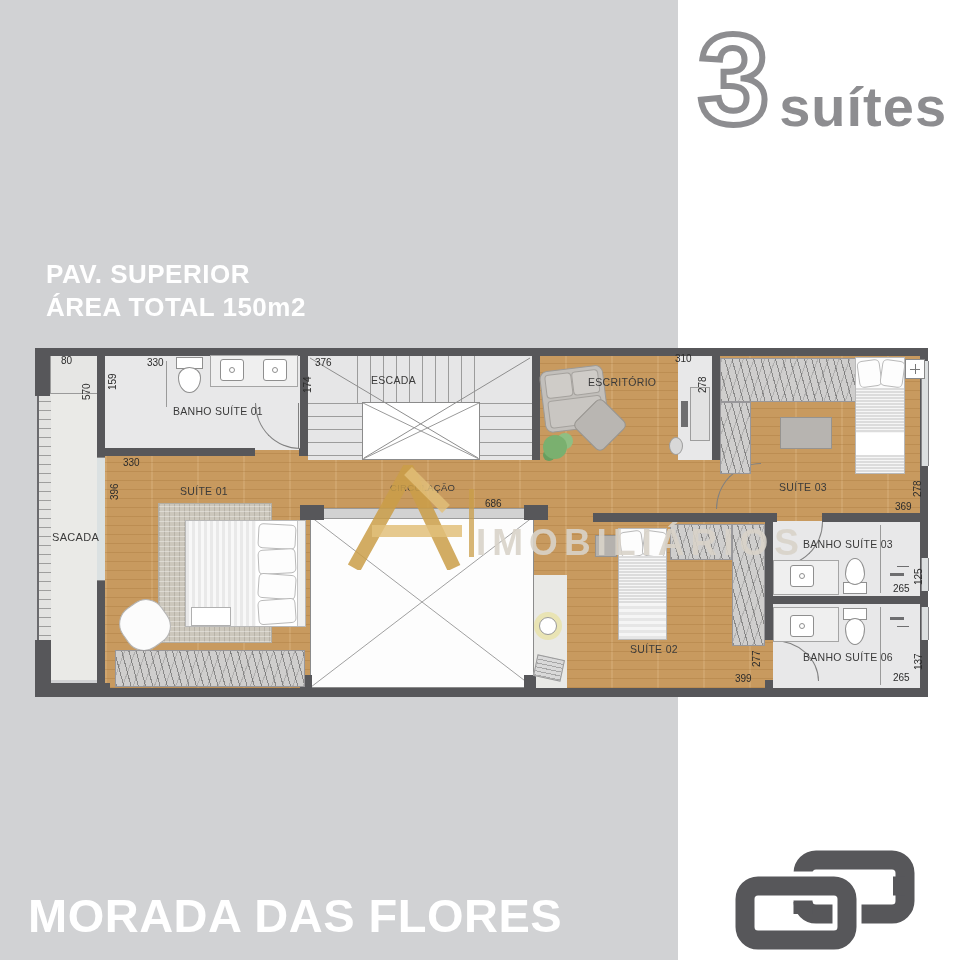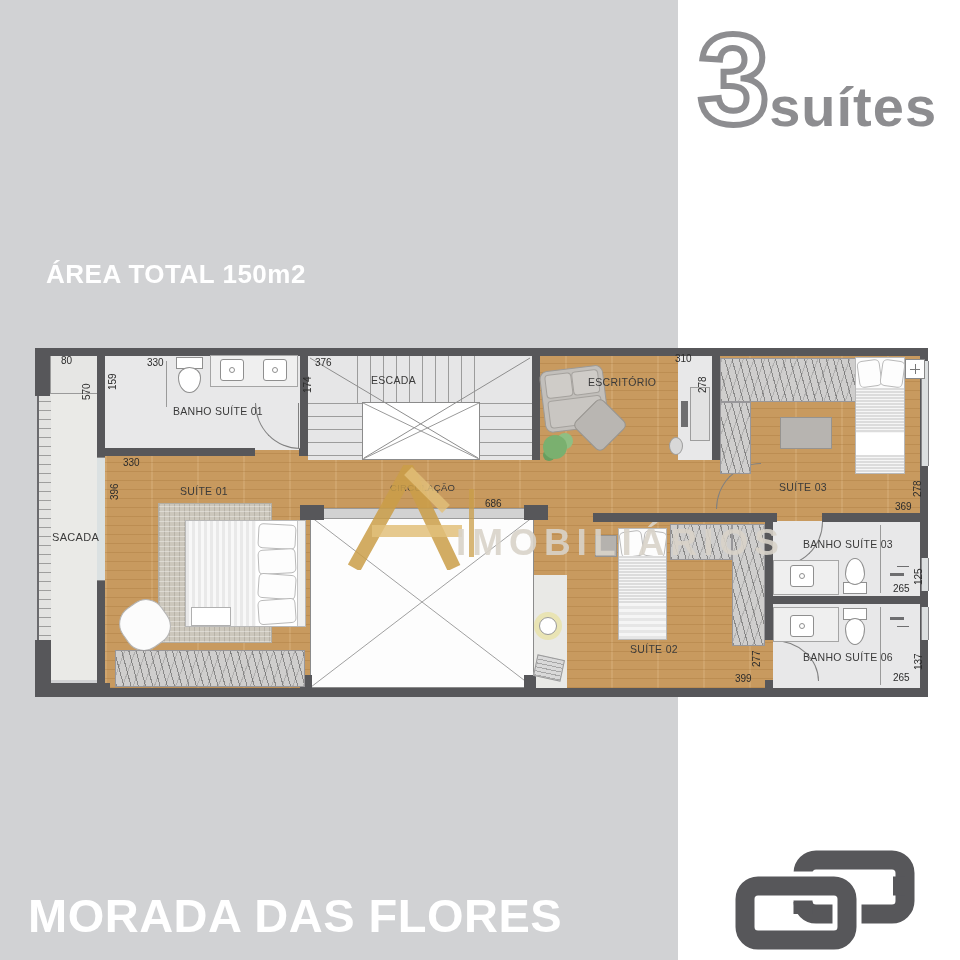--- a/index.html
+++ b/index.html
@@ -4,21 +4,21 @@
 <style>
   html,body{margin:0;padding:0;}
   body{width:960px;height:960px;background:#ffffff;font-family:"Liberation Sans",sans-serif;overflow:hidden;}
   #canvas{position:relative;width:960px;height:960px;background:#ffffff;}
   .abs{position:absolute;}
   
   #gray-panel{left:0;top:0;width:678px;height:960px;background:#d1d2d4;}
   
   #brand{left:698px;top:28px;display:flex;align-items:flex-end;color:#8d8d90;}
   #brand .num{font-size:128px;font-weight:bold;line-height:.82;color:transparent;-webkit-text-stroke:6px #8d8d90;}
-  #brand .lbl{font-size:56px;font-weight:bold;line-height:.95;margin-left:0;letter-spacing:1px;}
+  #brand .lbl{font-size:56px;font-weight:bold;line-height:.95;margin-left:10px;letter-spacing:1px;}
   
   #pav{left:46px;top:258px;color:#ffffff;font-weight:bold;font-size:26px;line-height:33px;letter-spacing:.5px;}
   
   #title{left:28px;top:888px;color:#ffffff;font-weight:bold;font-size:47px;letter-spacing:.5px;}
   
   #plan{left:35px;top:345px;width:893px;height:352px;}
   .wall{position:absolute;background:#57575a;}
   .floor{position:absolute;}
   .wood{background-color:#c89a5f;background-image:repeating-linear-gradient(0deg,rgba(140,90,30,.20) 0 1px,transparent 1px 9px),repeating-linear-gradient(90deg,rgba(255,231,194,.14) 0 2px,transparent 2px 46px);}
   .tile{background:#e8e8e9;}
@@ -48,20 +48,21 @@
 <div id="canvas">
 
   <div id="gray-panel" class="abs"></div>
 
   <div id="brand" class="abs">
     <span class="num">3</span>
     <span class="lbl">suítes</span>
   </div>
 
   <div id="pav" class="abs">
+    <div>PAV. SUPERIOR</div>
     <div>ÁREA TOTAL 150m2</div>
   </div>
 
   <div id="plan" class="abs">
 
     <div class="floor wood" style="left:70px;top:11px;width:815px;height:332px;"></div>
 
     <div class="floor" style="left:15px;top:47px;width:47px;height:288px;background:#eaeae7;border-right:1px solid #9a9a9a;"></div>
     <div class="abs rail" style="left:2px;top:47px;width:12px;height:250px;"></div>
     <div class="abs" style="left:15px;top:9px;width:47px;height:38px;background:#e6e6e4;border:1px solid #9a9a9a;"></div>
@@ -238,21 +239,21 @@
     <div class="dim v" style="left:878px;top:325px;">137</div>
     <div class="dim" style="left:858px;top:327px;">265</div>
   </div>
 
   <svg class="abs" style="left:342px;top:465px;" width="130" height="105">
     <path d="M12 103 L66 6 L112 103" fill="none" stroke="rgba(202,157,72,.85)" stroke-width="14"></path>
     <line x1="30" y1="66" x2="120" y2="66" stroke="rgba(226,192,122,.85)" stroke-width="12"></line>
     <line x1="66" y1="6" x2="104" y2="44" stroke="rgba(226,192,122,.8)" stroke-width="11"></line>
   </svg>
   <div id="wm-bar"></div>
-  <div id="wm-text2" style="left:456px;top:522px;">IMOBILIÁRIOS</div>
+  <div id="wm-text2" style="left:476px;top:522px;">IMOBILIÁRIOS</div>
 
   <div id="title" class="abs">MORADA DAS FLORES</div>
 
   <svg class="abs" style="left:733px;top:850px;" width="185" height="100">
     <rect x="70" y="10" width="102" height="54" rx="13" fill="none" stroke="#57575a" stroke-width="19"></rect>
     <rect x="12" y="36" width="102" height="54" rx="13" fill="none" stroke="#ffffff" stroke-width="29"></rect>
     <rect x="12" y="36" width="102" height="54" rx="13" fill="none" stroke="#57575a" stroke-width="19"></rect>
     <path d="M70 52 L70 64 M160 36 L172 36" fill="none" stroke="#57575a" stroke-width="19"></path>
   </svg>
 

